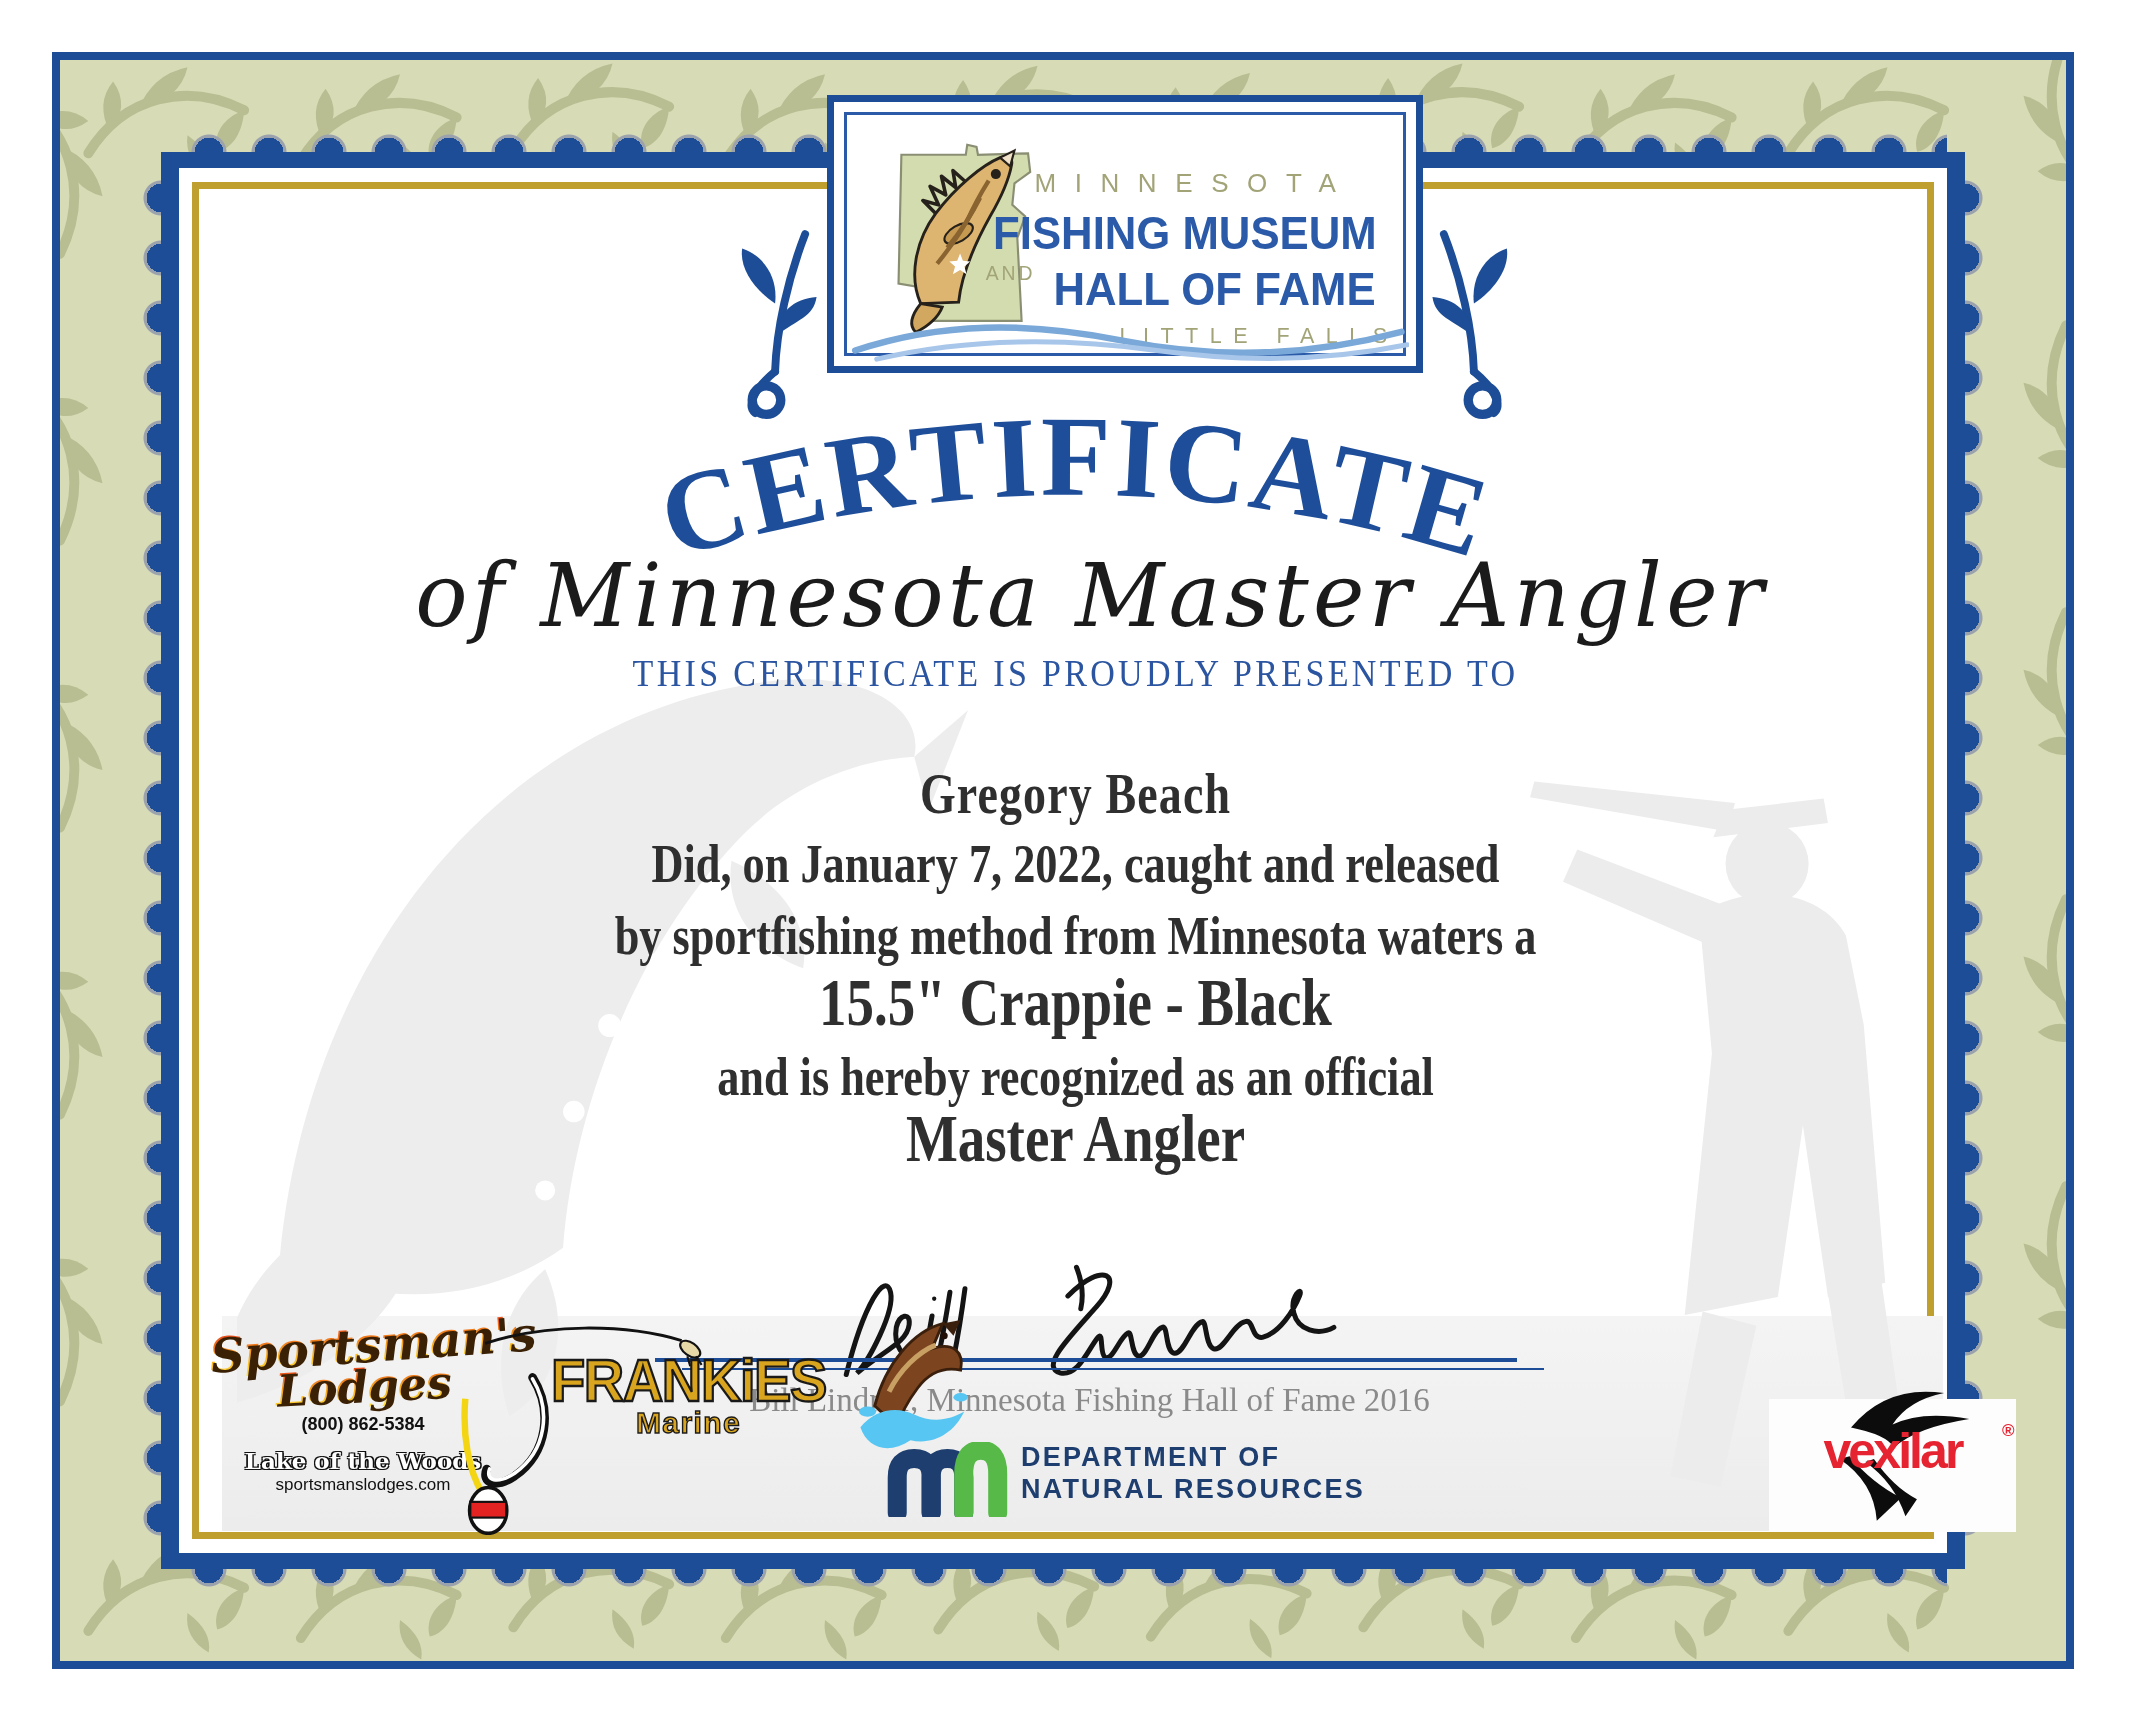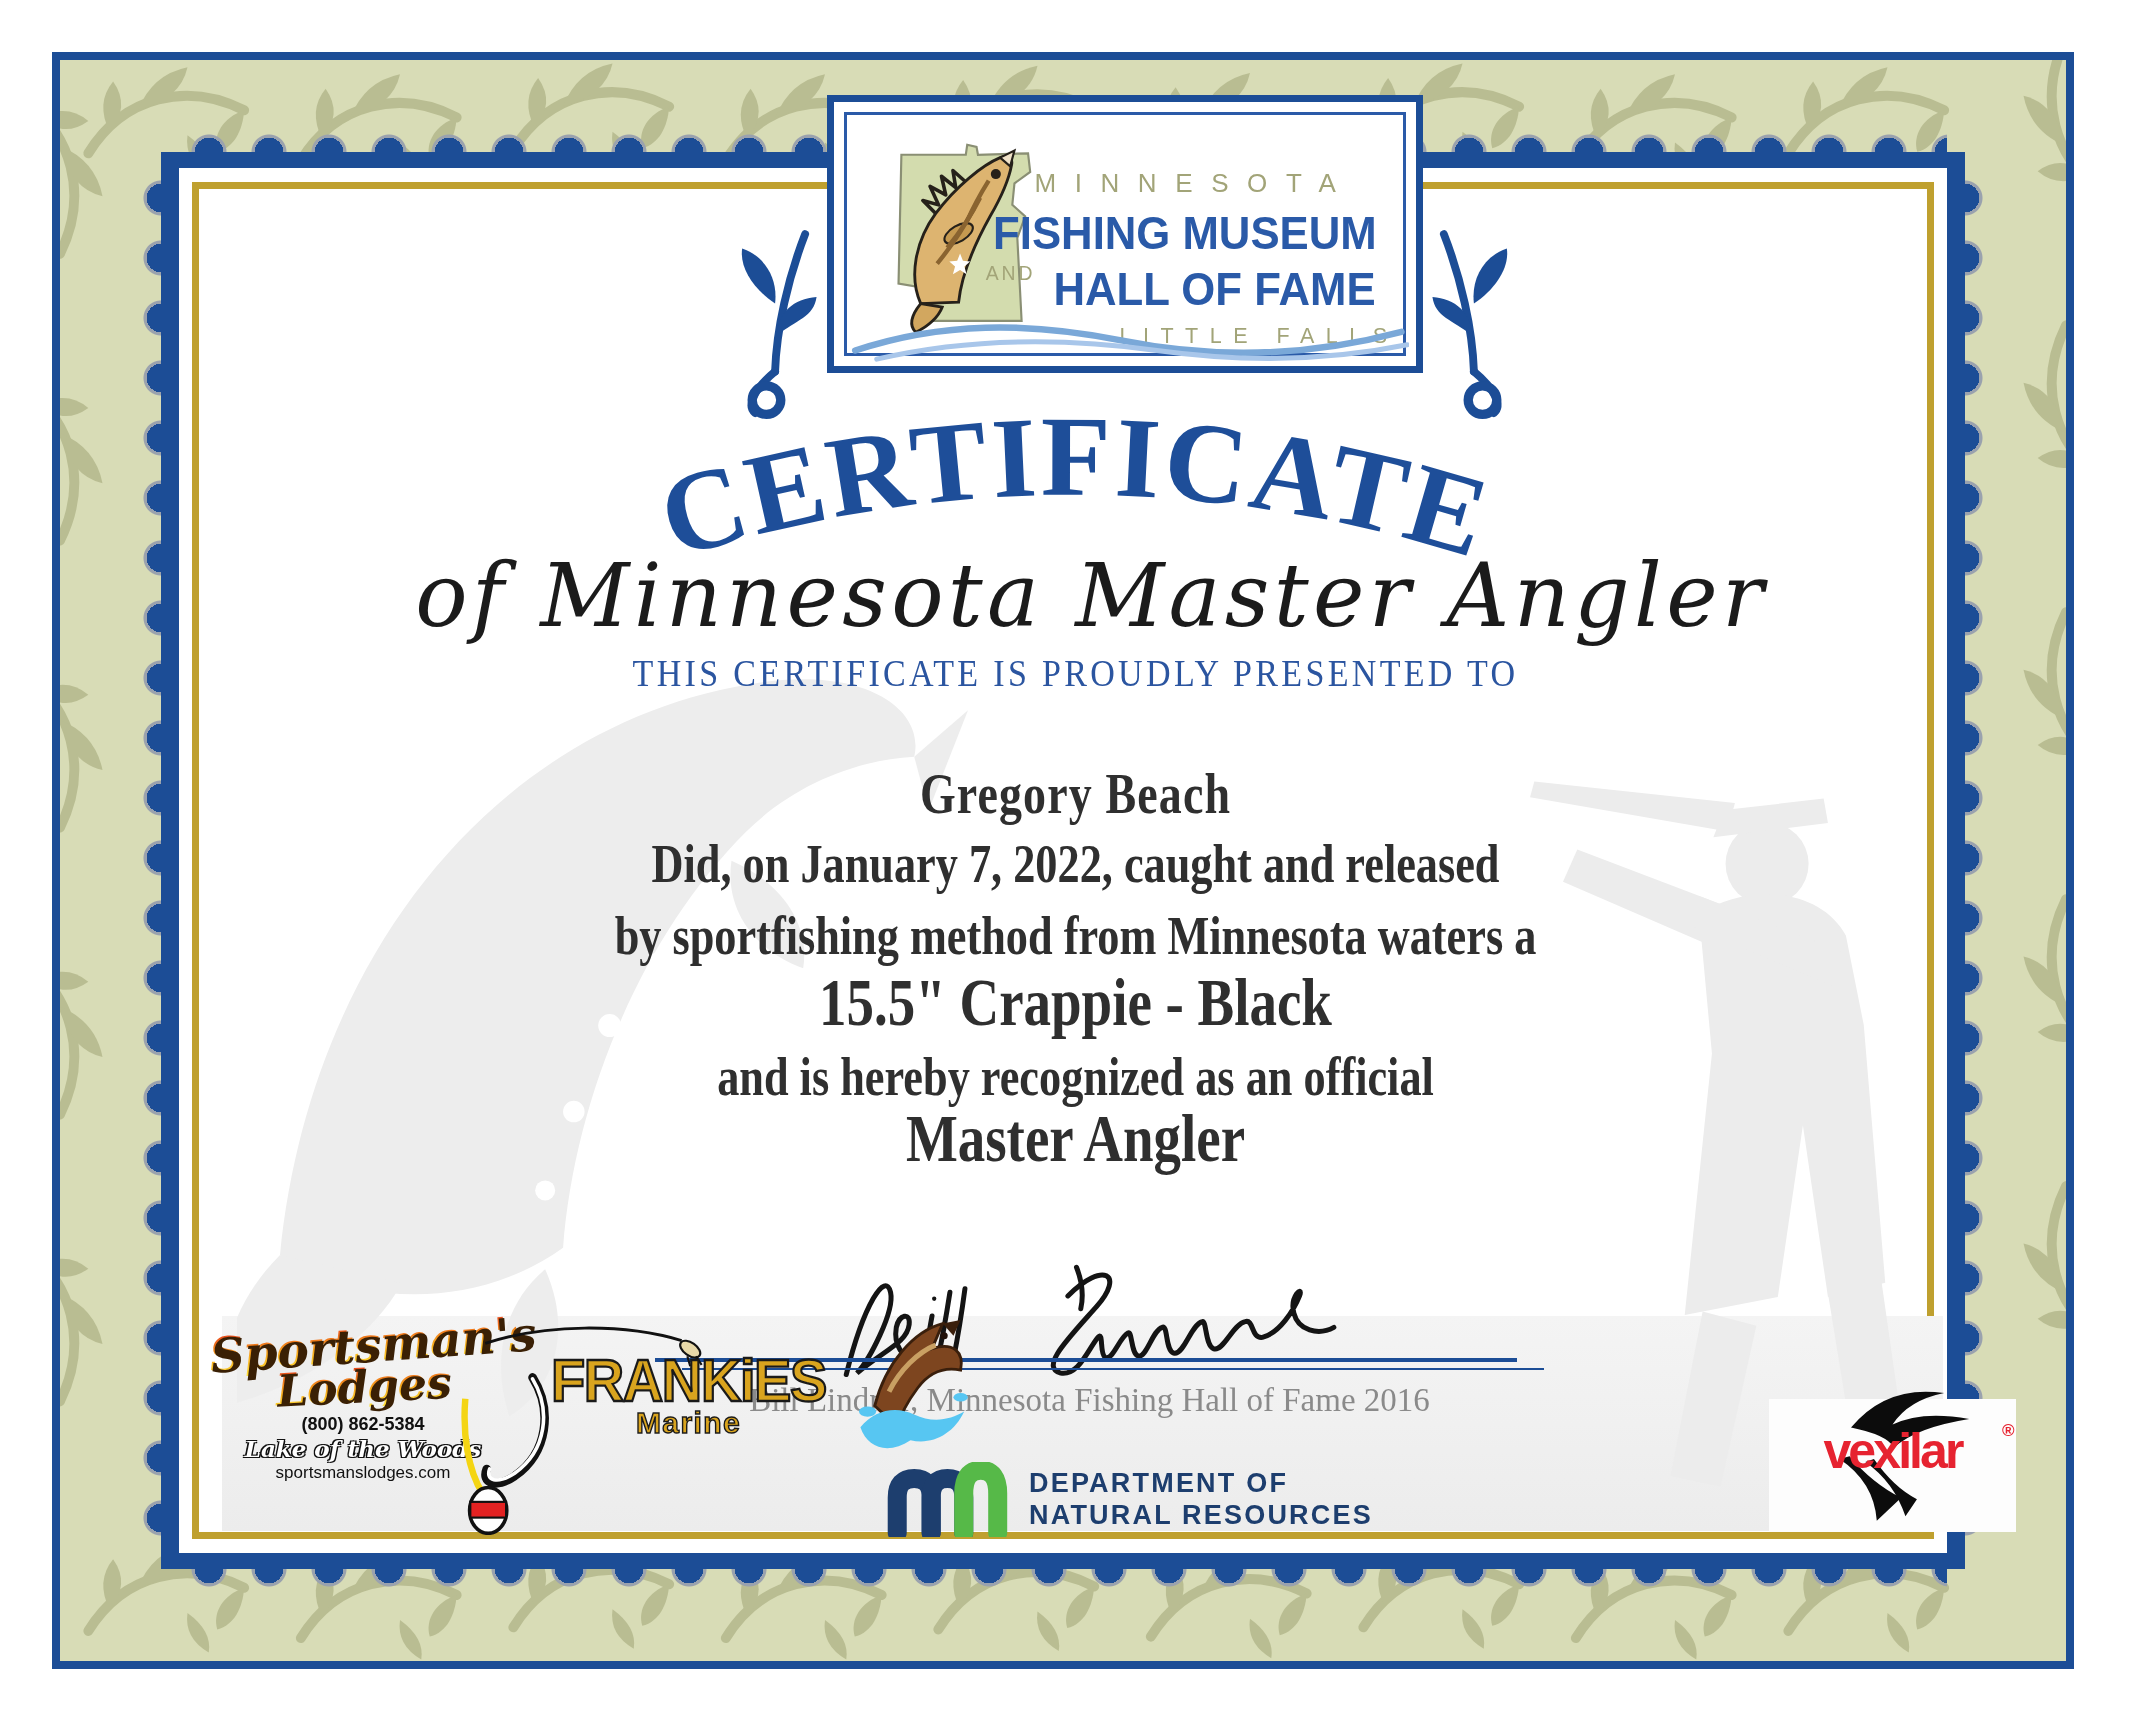--- a/index.html
+++ b/index.html
@@ -81,34 +81,34 @@
   .sp-sportsmans{left:209px;top:1323px;width:308px;text-align:center;}
   .sl-script{font-family:"DejaVu Serif",serif;font-style:italic;font-weight:bold;line-height:.95;
     color:#ef7d1a;text-shadow:1.4px 1.4px 0 #3a2005;}
   @supports (-webkit-background-clip:text){
     .sl-script{background:linear-gradient(180deg,#e8401c 0%,#f7a81b 55%,#ffe13a 100%);
       -webkit-background-clip:text;background-clip:text;color:transparent;}
   }
   .sl-1{font-size:47px;transform:rotate(-4deg);}
   .sl-2{font-size:44px;transform:rotate(-3deg);margin-top:-2.9px;}
   .sl-phone{font-family:"Liberation Sans",sans-serif;font-weight:bold;font-size:18px;color:#111;margin-top:7.2px;}
-  .sl-loc{font-family:"DejaVu Serif",serif;font-style:italic;font-weight:bold;font-size:23px;color:#fff;
-    text-shadow:-1.4px -1.4px 0 #111,1.4px -1.4px 0 #111,-1.4px 1.4px 0 #111,1.4px 1.4px 0 #111;margin-top:0;}
+  .sl-loc{font-family:"DejaVu Serif",serif;font-weight:bold;font-size:23px;color:#fff;
+    text-shadow:-1.4px -1.4px 0 #111,1.4px -1.4px 0 #111,-1.4px 1.4px 0 #111,1.4px 1.4px 0 #111;margin-top:12px;}
   .sl-web{font-family:"Liberation Sans",sans-serif;font-weight:normal;font-size:17px;color:#111;margin-top:1.4px;}
   .sl-hook{position:absolute;right:-37px;top:47px;}
 
   .sp-frankies{left:502px;top:1354px;width:373px;text-align:center;}
   .fr-name{font-family:"Liberation Sans",sans-serif;font-weight:bold;font-size:56px;line-height:.95;
     color:#d9a41e;-webkit-text-stroke:2.2px #1a1a1a;letter-spacing:-1.4px;transform:scaleY(1.05);}
   .fr-sub{font-family:"Liberation Sans",sans-serif;font-weight:bold;font-size:30px;color:#d9a41e;
     -webkit-text-stroke:1.4px #1a1a1a;letter-spacing:1.4px;margin-top:-1.4px;}
   .fr-art{position:absolute;right:-100px;top:-34px;}
   .fr-line{position:absolute;left:-21.5px;top:-32px;}
 
-  .sp-dnr{left:885px;top:1442px;display:flex;align-items:center;gap:15px;margin-top:20px;}
+  .sp-dnr{left:885px;top:1442px;display:flex;align-items:flex-start;gap:7px;}
   .dnr-text{font-family:"Liberation Sans",sans-serif;font-weight:bold;font-size:27px;color:#1d3e6e;
     letter-spacing:2.2px;line-height:1.18;white-space:nowrap;}
 
   .sp-outdoor{left:1428px;top:1432px;width:344px;}
   .on-name{font-family:"Liberation Serif",serif;font-weight:bold;font-style:italic;font-size:57px;
     color:#121212;letter-spacing:-1.4px;transform:scaleX(.93);white-space:nowrap;line-height:1;}
   .on-bird{position:absolute;right:29px;top:-16px;}
 
   .sp-vexilar{left:1769px;top:1399px;width:247px;height:133px;background:#fdfdfd;text-align:center;}
   .vx-name{position:absolute;left:0;width:100%;top:27px;font-family:"Liberation Sans",sans-serif;

